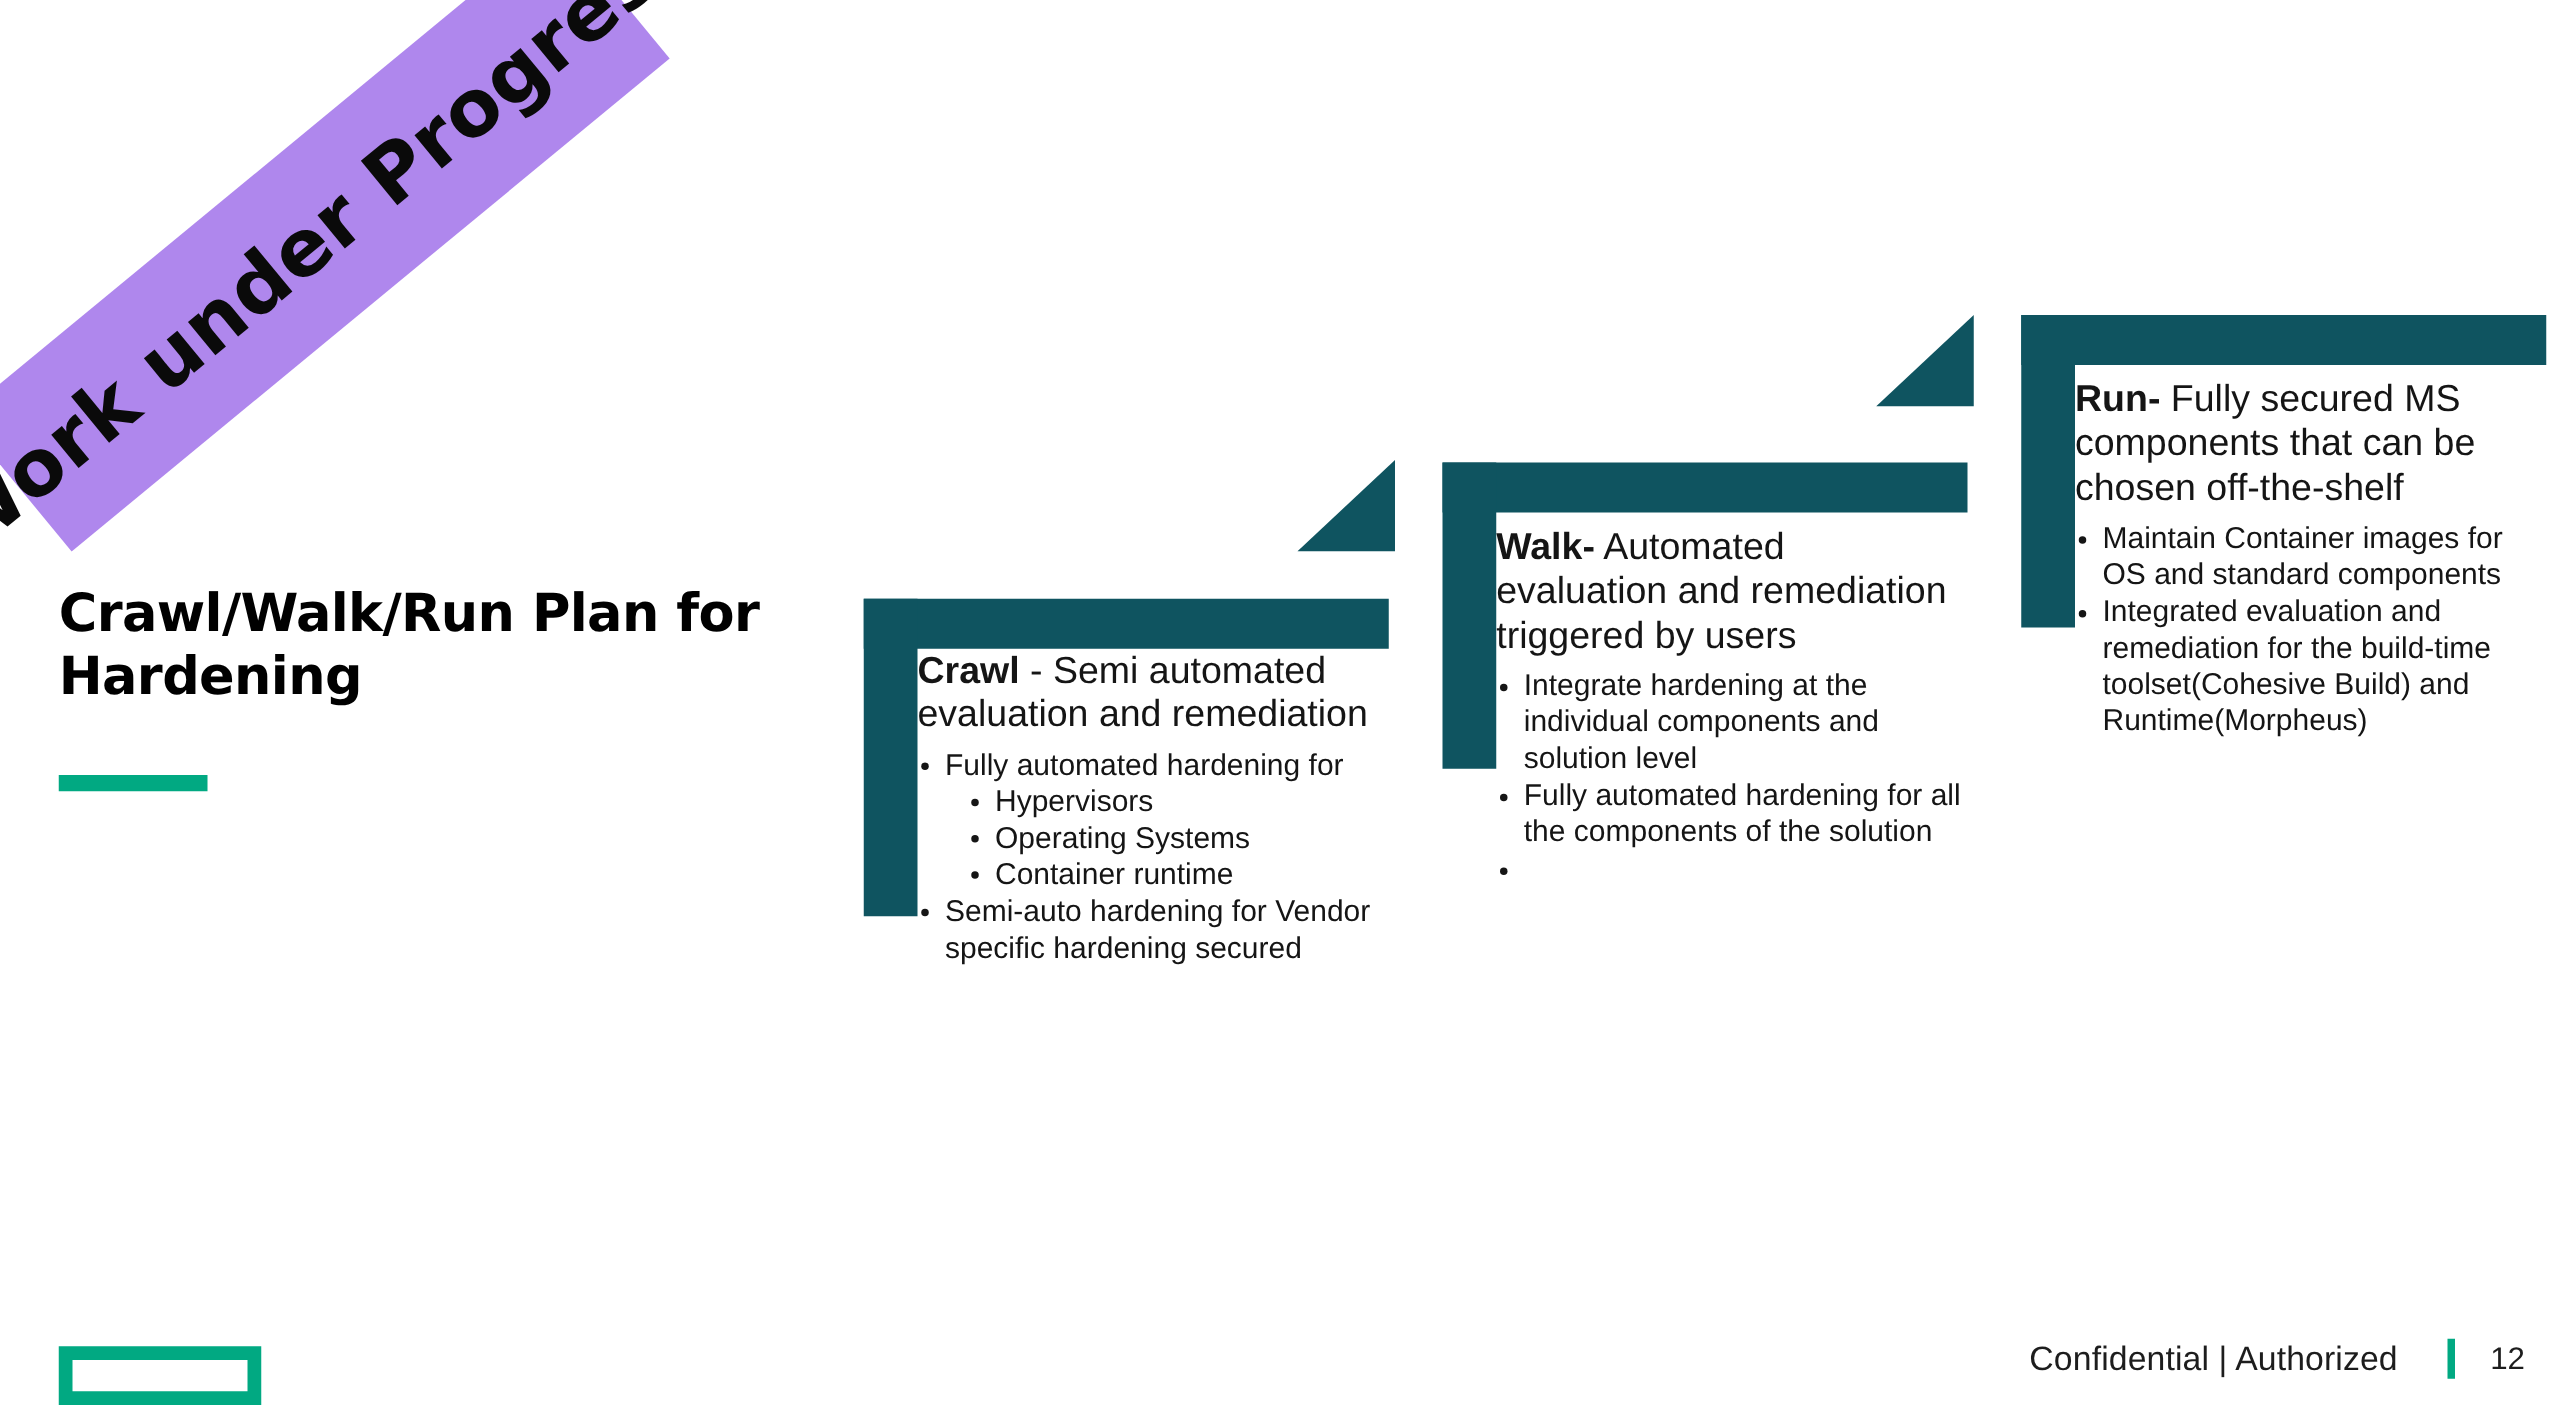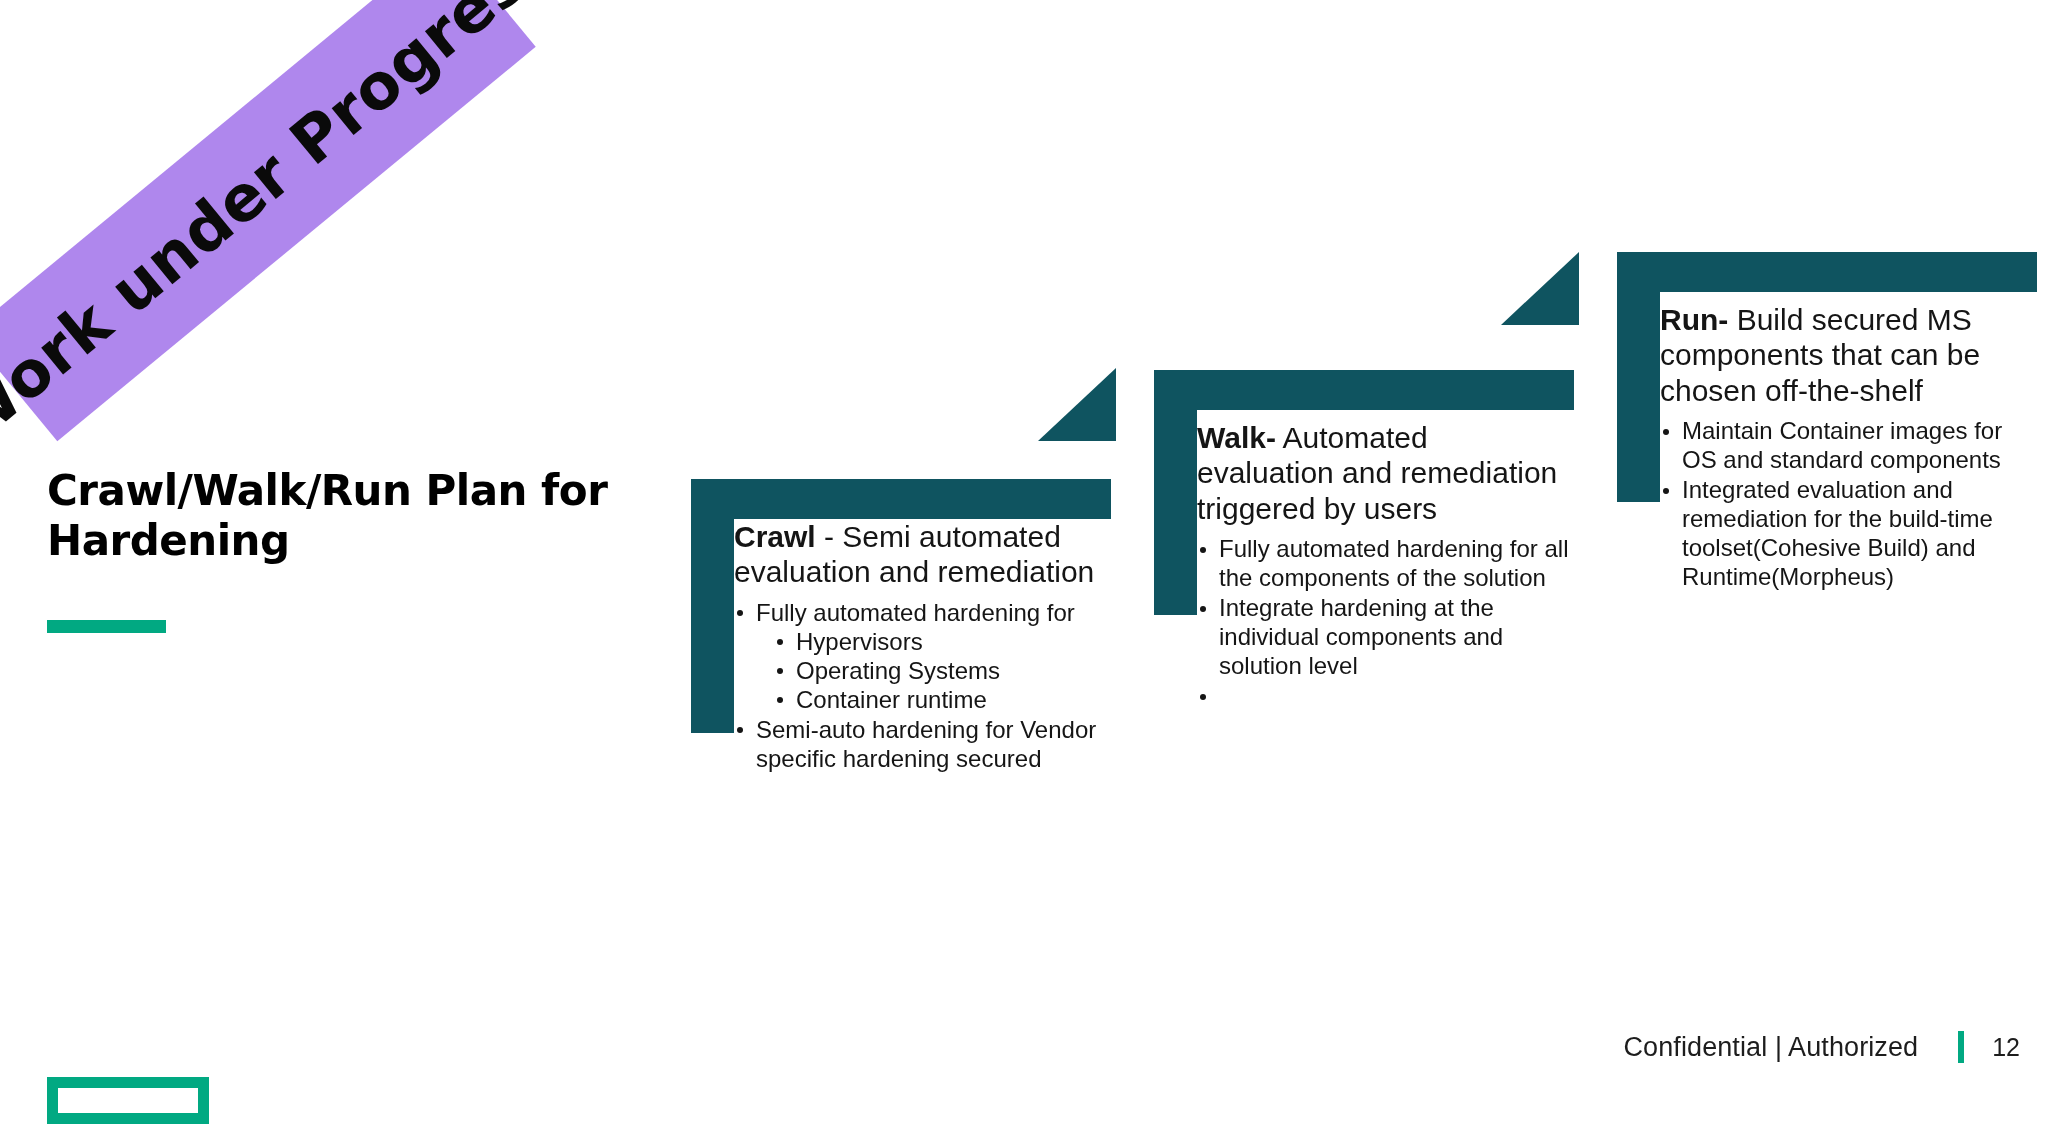--- a/index.html
+++ b/index.html
@@ -190,21 +190,21 @@
     top: 1077px;
     width: 162px;
     height: 47px;
     border: 11px solid #01a982;
     box-sizing: border-box;
     background: #ffffff;
   }
   #footer-right {
     position: absolute;
     right: 30px;
-    top: 1031px;
+    top: 1071px;
     display: flex;
     align-items: center;
     gap: 0px;
     font-family: "Liberation Sans", sans-serif;
     font-size: 27px;
     color: #1d1d1d;
     white-space: nowrap;
   }
   #footer-confidentiality {
     letter-spacing: 0.1px;
@@ -269,38 +269,38 @@
   </div>
 
   <div id="card-walk" class="stage-card">
     <div class="frame-top"></div>
     <div class="frame-left"></div>
     <div class="card-body">
       <p class="card-heading"><b>Walk-</b><span> Automated evaluation and remediation triggered by users</span></p>
       <ul class="card-list">
         <li>
           <span class="bullet-dot"></span>
+          <span>Integrate hardening at the individual components and solution level</span>
+        </li>
+        <li>
+          <span class="bullet-dot"></span>
           <span>Fully automated hardening for all the components of the solution</span>
-        </li>
-        <li>
-          <span class="bullet-dot"></span>
-          <span>Integrate hardening at the individual components and solution level</span>
         </li>
         <li>
           <span class="bullet-dot"></span>
         </li>
       </ul>
     </div>
   </div>
 
   <div id="card-run" class="stage-card">
     <div class="frame-top"></div>
     <div class="frame-left"></div>
     <div class="card-body">
-      <p class="card-heading"><b>Run-</b><span> Build secured MS components that can be chosen off-the-shelf</span></p>
+      <p class="card-heading"><b>Run-</b><span> Fully secured MS components that can be chosen off-the-shelf</span></p>
       <ul class="card-list">
         <li>
           <span class="bullet-dot"></span>
           <span>Maintain Container images for OS and standard components</span>
         </li>
         <li>
           <span class="bullet-dot"></span>
           <span>Integrated evaluation and remediation for the build-time toolset(Cohesive Build) and Runtime(Morpheus)</span>
         </li>
       </ul>

